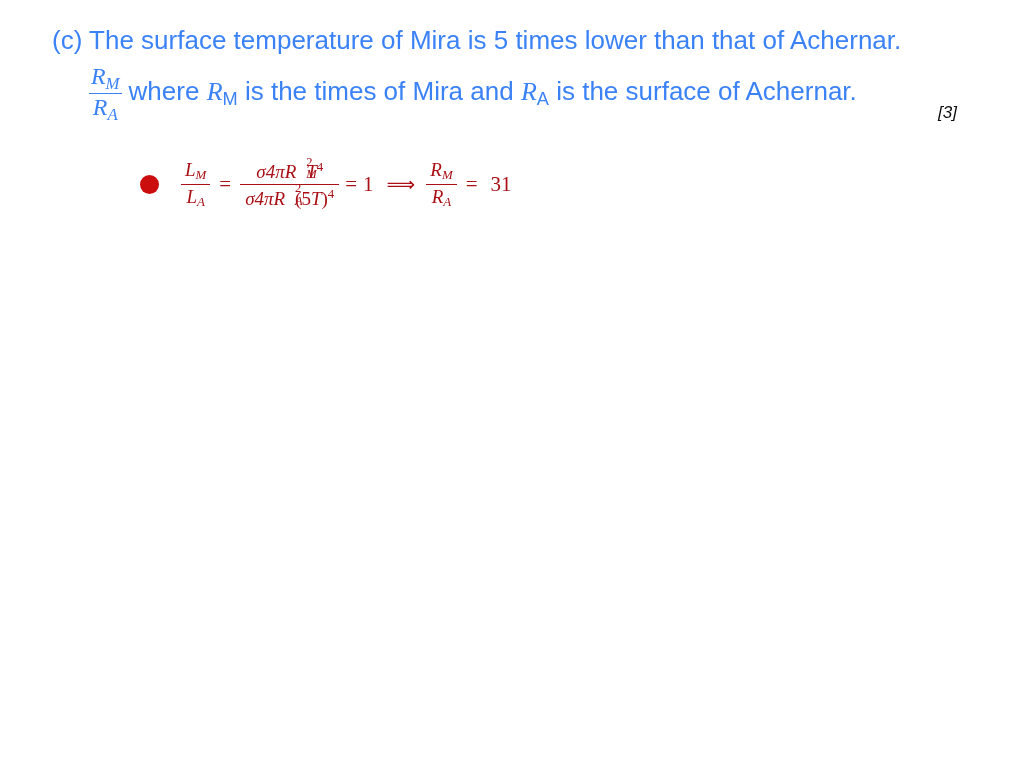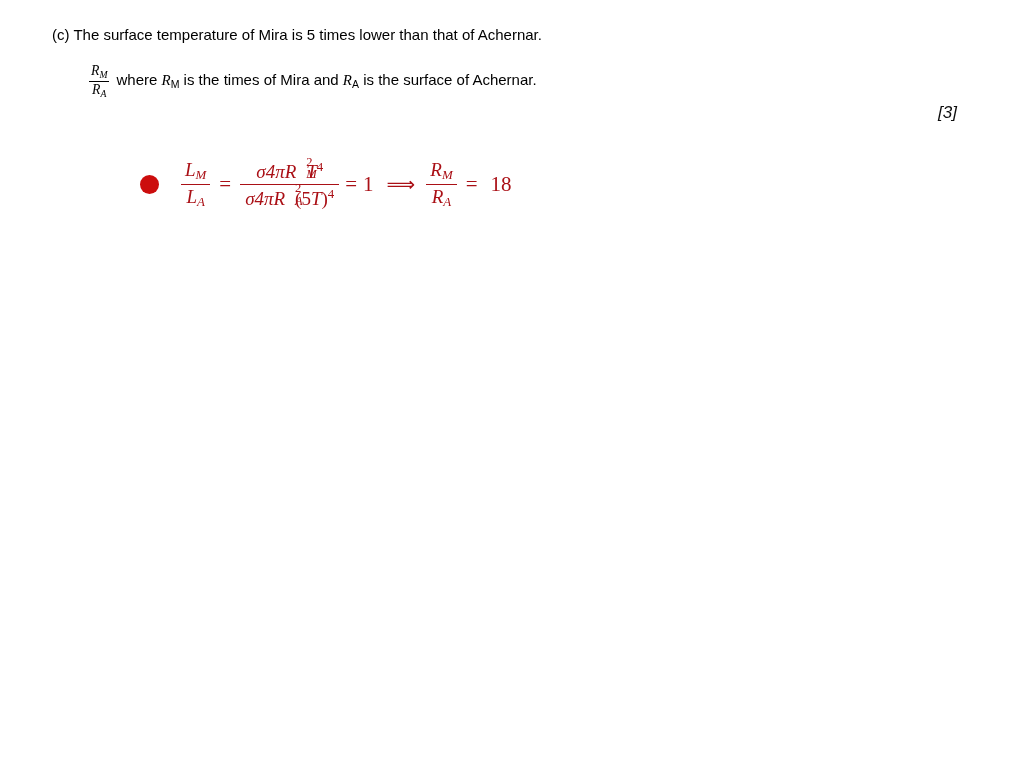--- a/index.html
+++ b/index.html
@@ -17,24 +17,24 @@
   }
 
   
   .slide {
     position: absolute;
     inset: 0;
   }
 
   .q-line {
     position: absolute;
-    font-size: 15px;
+    font-size: 26px;
     line-height: 1.0;
     white-space: nowrap;
-    color: #000000;
+    color: #3b82f6;
   }
 
   .q-line-1 { left: 52px; top: 27px; }
   .q-line-2 { left: 86px; top: 64px; }
 
   .marks {
     position: absolute;
     left: 938px;
     top: 103px;
     font-size: 17px;
@@ -229,18 +229,18 @@
       <span class="num-plain">1</span>
 
       <span class="arrow">⟹</span>
 
       <span class="rfrac big">
         <span class="num"><span>R</span><span class="sb">M</span></span>
         <span class="den"><span>R</span><span class="sb">A</span></span>
       </span>
 
       <span class="rel">=</span>
-      <span class="num-plain" style="margin-left:4px">18</span>
+      <span class="num-plain" style="margin-left:4px">31</span>
 
     </div>
   </div>
 
 </div>
 
 </body></html>

